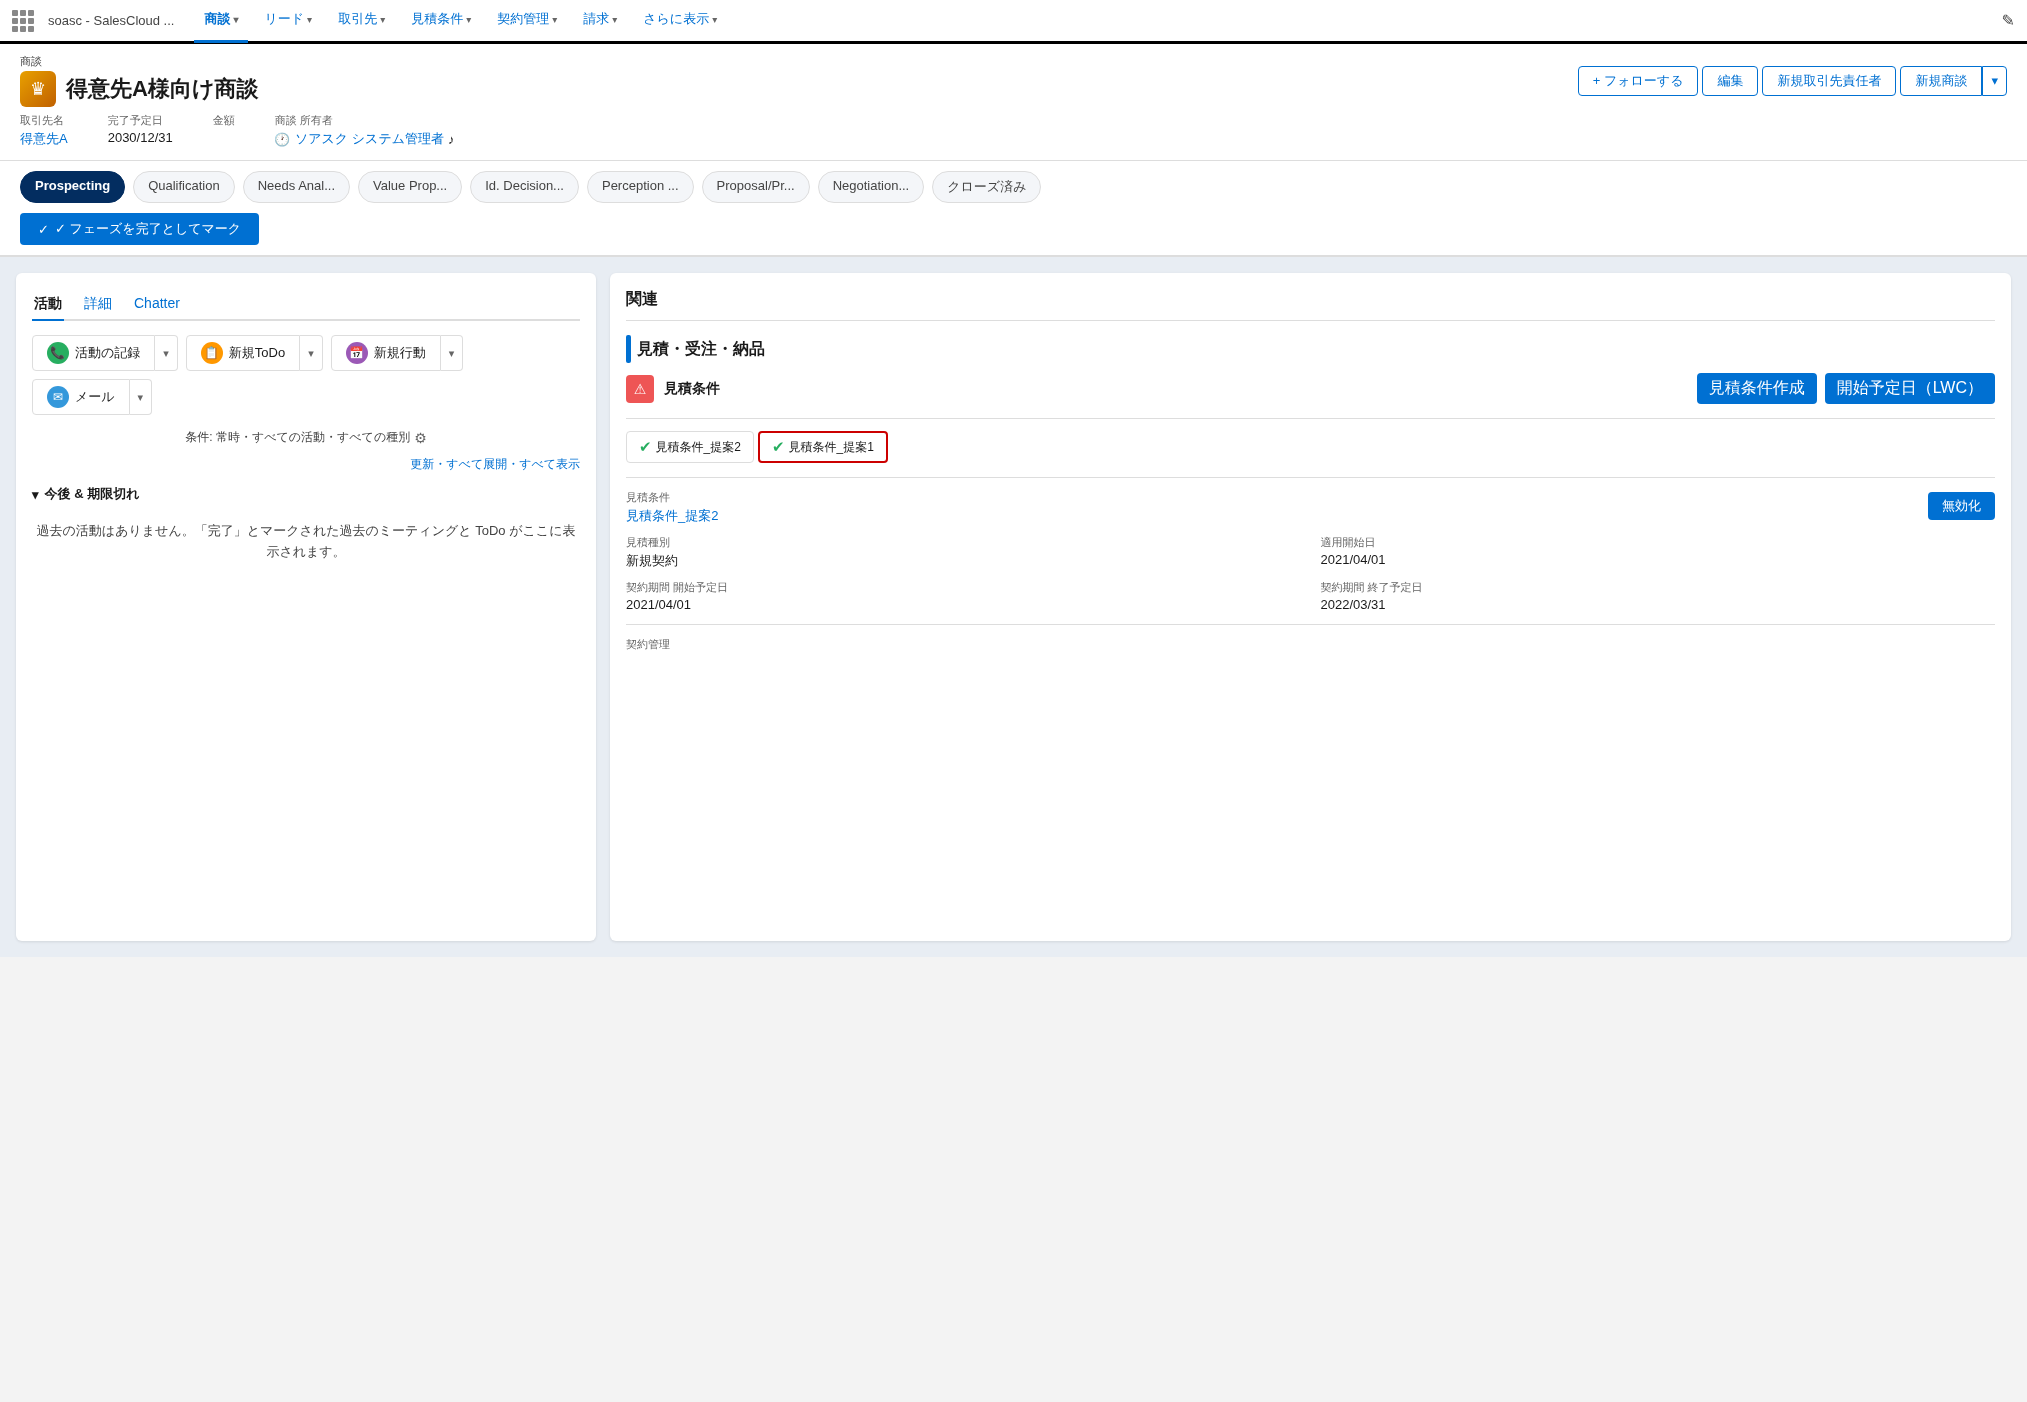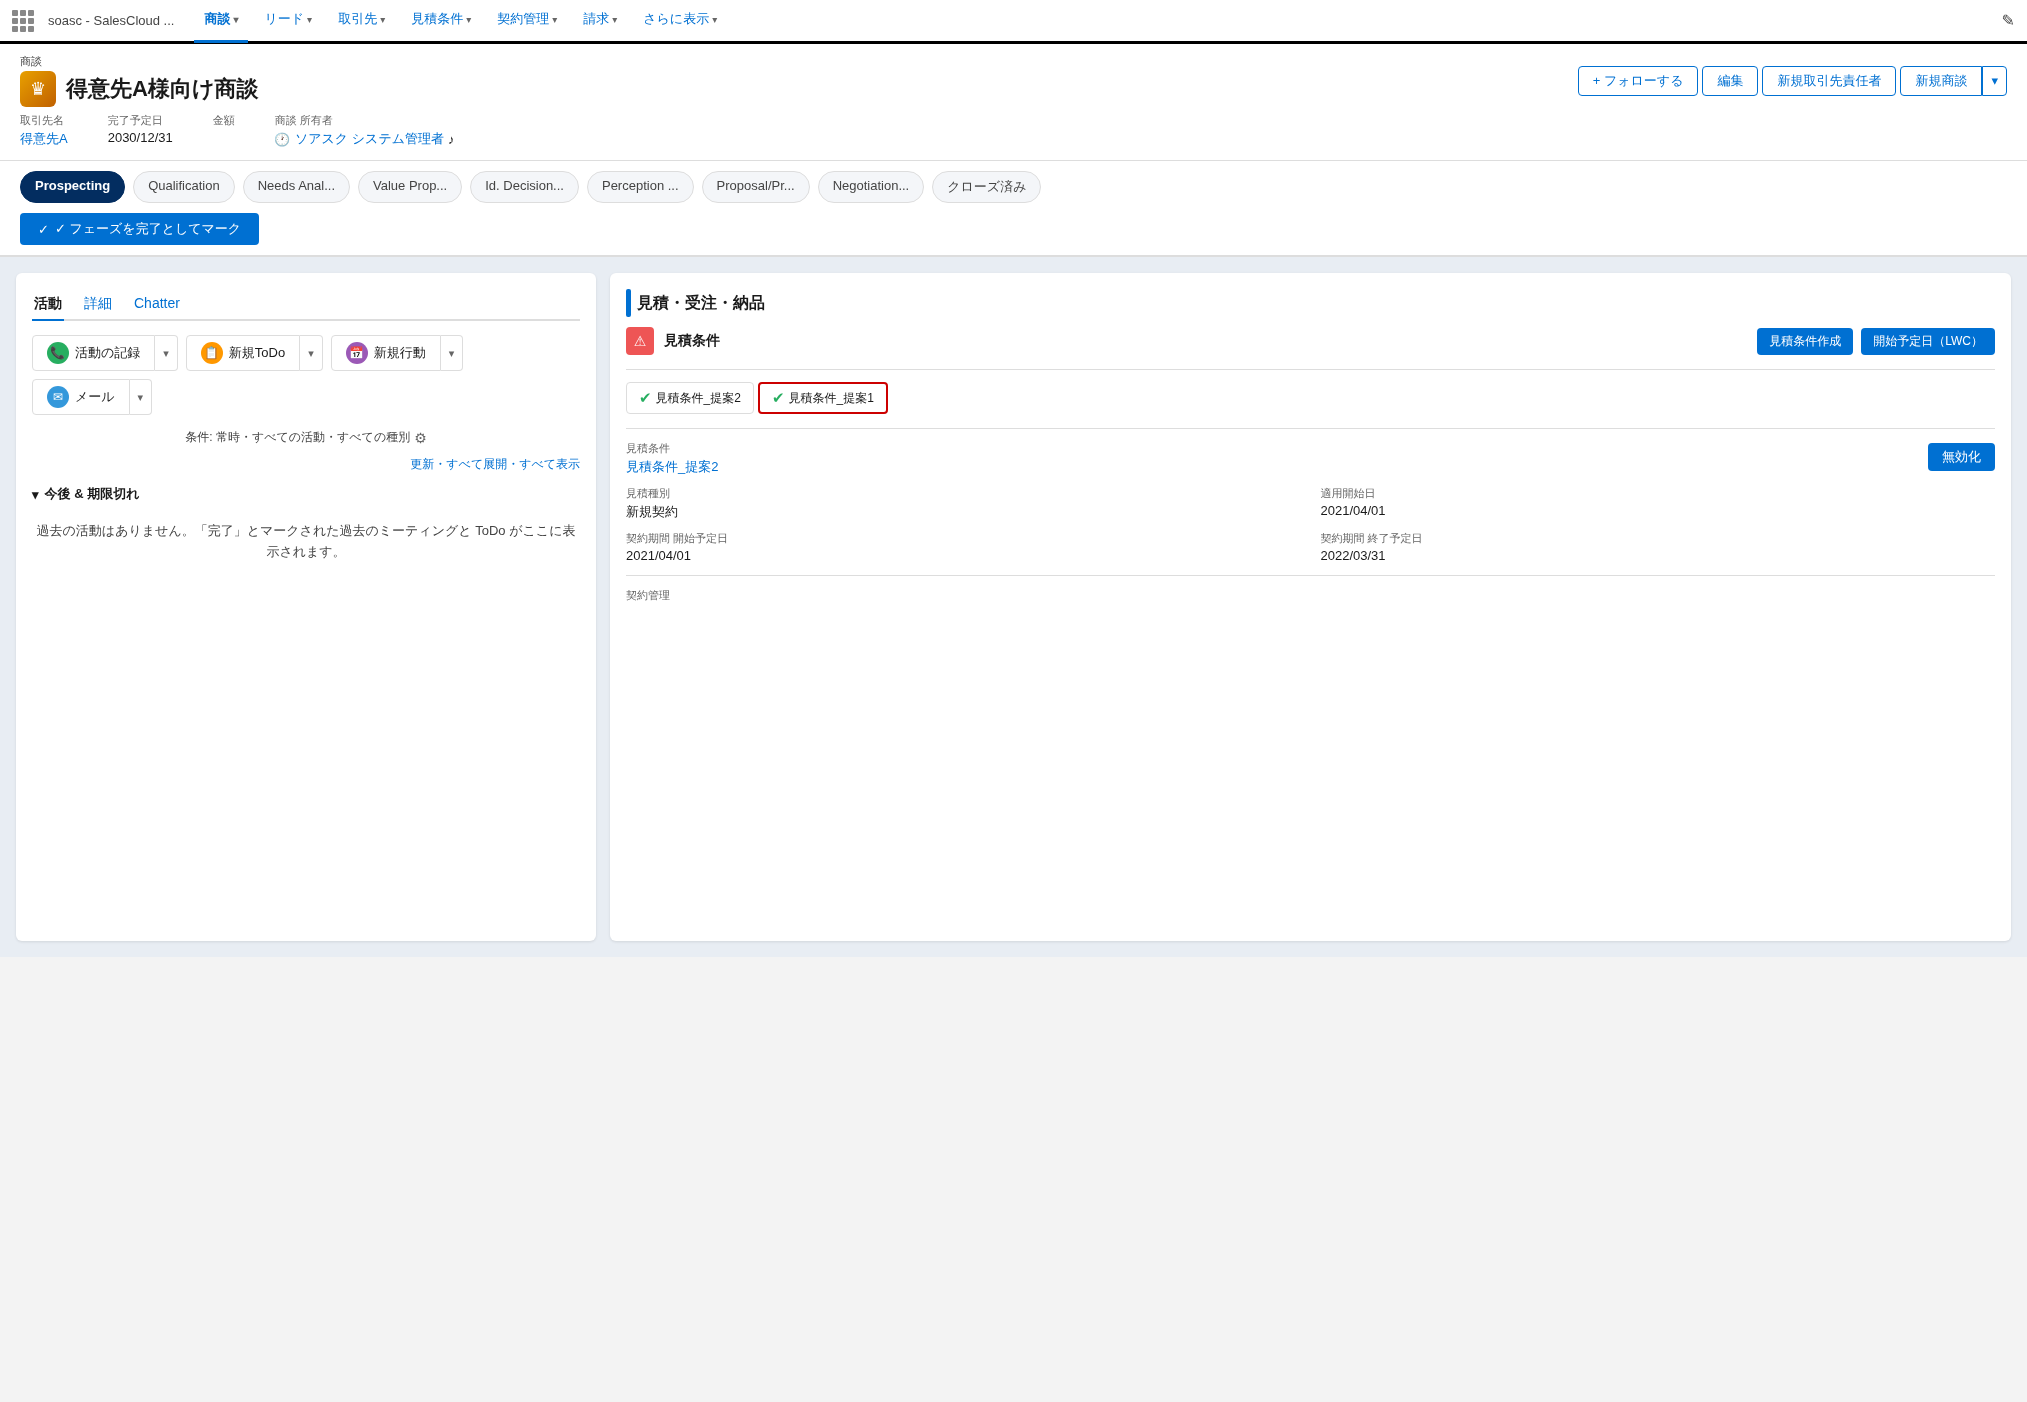--- a/index.html
+++ b/index.html
@@ -127,21 +127,21 @@
 
     
     .right-panel {
       background: #fff; border-radius: 6px; flex: 1;
       padding: 16px; box-shadow: 0 1px 3px rgba(0,0,0,.1);
     }
     .right-panel-title { font-size: 16px; font-weight: 700; margin-bottom: 14px; border-bottom: 1px solid #ddd; padding-bottom: 10px; }
 
     .kanren-section { margin-bottom: 16px; }
     .kanren-icon { width: 28px; height: 28px; border-radius: 4px; background: #e55; display: flex; align-items: center; justify-content: center; color: white; font-size: 14px; }
-    .kanren-btn { padding: 5px 12px; border-radius: 4px; font-size: 12px; cursor: pointer; border: none; background: #0070d2; color: #fff; }
+    .kanren-btn { padding: 5px 12px; border-radius: 4px; font-size: 16px; cursor: pointer; border: none; background: #0070d2; color: #fff; }
 
     .quote-tabs { display: flex; gap: 4px; margin-bottom: 14px; }
     .quote-tab { display: flex; align-items: center; gap: 4px; padding: 5px 12px; border-radius: 4px; border: 1px solid #ddd; cursor: pointer; font-size: 12px; background: #fff; }
     .quote-tab.active-tab { border: 2px solid #c00; border-radius: 4px; }
     .check-green { color: #27ae60; font-size: 15px; }
 
     .detail-grid { display: grid; grid-template-columns: 1fr 1fr; gap: 10px 20px; margin-top: 10px; }
     .detail-field { display: flex; flex-direction: column; gap: 2px; }
     .detail-label { font-size: 11px; color: #666; }
     .detail-value { font-size: 13px; color: #0070d2; }
@@ -321,20 +321,21 @@
       <span>▾</span>
       <span>今後 &amp; 期限切れ</span>
     </div>
 
     <div class="past-activity">
       <div class="past-text">過去の活動はありません。「完了」とマークされた過去のミーティングと ToDo がここに表示されます。</div>
     </div>
   </div>
 
   <div class="right-panel">
+    <div class="right-panel-title">関連</div>
 
     <div class="kanren-section">
       <div class="kanren-header-row">
         <div style="display:flex;align-items:center;gap:6px;flex:1;">
           <div style="width:5px;height:28px;background:#0070d2;border-radius:2px;"></div>
           <span style="font-size:16px;font-weight:700;">見積・受注・納品</span>
         </div>
       </div>
 
       <div style="display:flex;align-items:center;gap:10px;margin-bottom:14px;">

